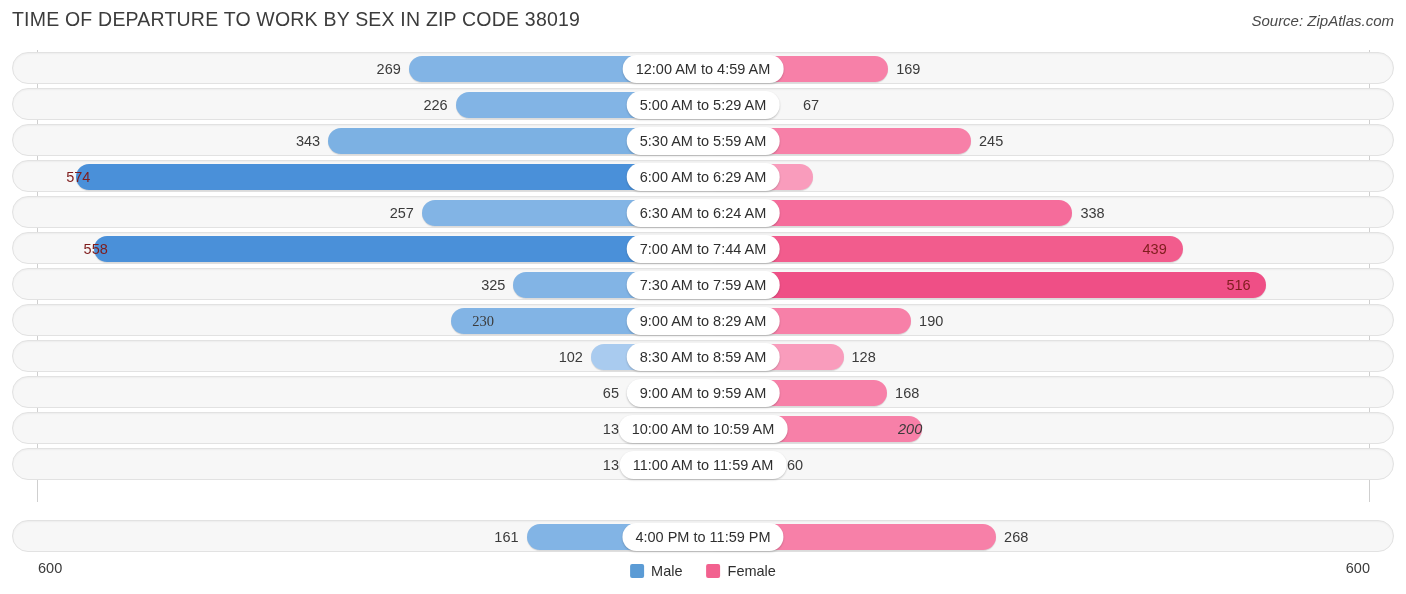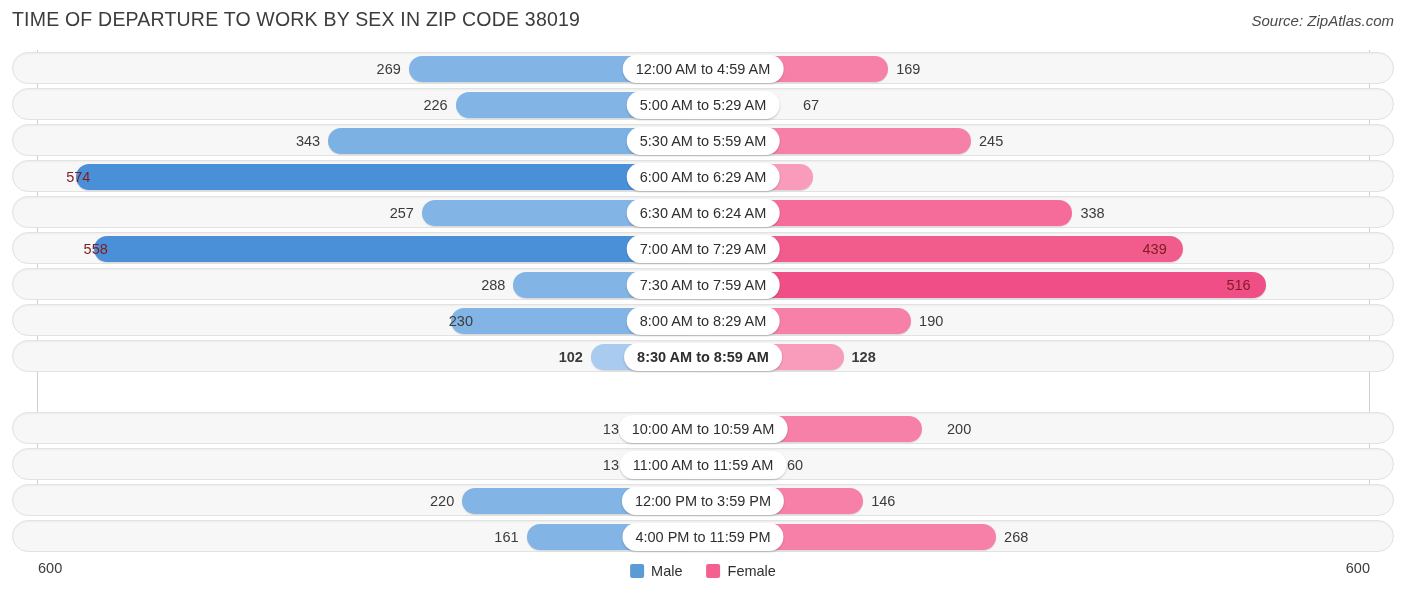--- a/index.html
+++ b/index.html
@@ -201,75 +201,75 @@
           <div class="val" style="left: 1067.42px;">338</div>
           <div class="center-label">6:30 AM to 6:24 AM</div>
         </div>
       </div>
       <div class="row" style="top: 182px; text-decoration: underline;">
         <div class="row-inner">
           <div class="bar bar-male" style="width: 608.22px; background: rgb(74, 144, 217);"></div>
           <div class="val val-in" style="right: 1285.22px; text-align: left;">558</div>
           <div class="bar bar-female" style="width: 478.51px; background: rgb(242, 92, 141);"></div>
           <div class="val val-in" style="left: 1129.51px;">439</div>
-          <div class="center-label">7:00 AM to 7:29 AM</div>
+          <div class="center-label">7:00 AM to 7:44 AM</div>
         </div>
       </div>
       <div class="row" style="top: 218px;">
         <div class="row-inner">
           <div class="bar bar-male" style="width: 188.57px; background: rgb(130, 180, 229);"></div>
-          <div class="val" style="right: 887.57px;">288</div>
+          <div class="val" style="right: 887.57px;">325</div>
           <div class="bar bar-female" style="width: 562.44px; background: rgb(239, 79, 134);"></div>
           <div class="val val-in" style="left: 1213.44px;">516</div>
           <div class="center-label">7:30 AM to 7:59 AM</div>
         </div>
       </div>
       <div class="row" style="top: 254px;">
         <div class="row-inner">
           <div class="bar bar-male" style="width: 250.7px; background: rgb(130, 180, 229);"></div>
-          <div class="val" style="right: 920px;">230</div>
+          <div class="val" style="right: 899px; font-family: Liberation Serif, serif;">230</div>
           <div class="bar bar-female" style="width: 207.1px; background: rgb(247, 128, 168);"></div>
           <div class="val" style="left: 906.1px;">190</div>
-          <div class="center-label">8:00 AM to 8:29 AM</div>
-        </div>
-      </div>
-      <div class="row" style="top: 290px; font-weight: bold;">
+          <div class="center-label">9:00 AM to 8:29 AM</div>
+        </div>
+      </div>
+      <div class="row" style="top: 290px;">
         <div class="row-inner">
           <div class="bar bar-male" style="width: 111.18px; background: rgb(169, 203, 239);"></div>
           <div class="val" style="right: 810.18px;">102</div>
           <div class="bar bar-female" style="width: 139.52px; background: rgb(249, 156, 188);"></div>
           <div class="val" style="left: 838.52px;">128</div>
           <div class="center-label">8:30 AM to 8:59 AM</div>
         </div>
       </div>
+      <div class="row" style="top: 326px;">
+        <div class="row-inner">
+          <div class="bar bar-male" style="width: 75px; background: rgb(169, 203, 239);"></div>
+          <div class="val" style="right: 774px;">65</div>
+          <div class="bar bar-female" style="width: 183.12px; background: rgb(247, 128, 168);"></div>
+          <div class="val" style="left: 882.12px;">168</div>
+          <div class="center-label">9:00 AM to 9:59 AM</div>
+        </div>
+      </div>
       <div class="row" style="top: 362px;">
         <div class="row-inner">
           <div class="bar bar-male" style="width: 75px; background: rgb(169, 203, 239);"></div>
           <div class="val" style="right: 774px;">13</div>
           <div class="bar bar-female" style="width: 218px; background: rgb(247, 128, 168);"></div>
-          <div class="val" style="left: 934px;">200</div>
+          <div class="val" style="left: 885px; font-style: italic;">200</div>
           <div class="center-label">10:00 AM to 10:59 AM</div>
         </div>
       </div>
       <div class="row" style="top: 398px;">
         <div class="row-inner">
           <div class="bar bar-male" style="width: 75px; background: rgb(169, 203, 239);"></div>
           <div class="val" style="right: 774px;">13</div>
           <div class="bar bar-female" style="width: 75px; background: rgb(249, 156, 188);"></div>
           <div class="val" style="left: 774px;">60</div>
           <div class="center-label">11:00 AM to 11:59 AM</div>
-        </div>
-      </div>
-      <div class="row" style="top: 434px;">
-        <div class="row-inner">
-          <div class="bar bar-male" style="width: 239.8px; background: rgb(130, 180, 229);"></div>
-          <div class="val" style="right: 938.8px;">220</div>
-          <div class="bar bar-female" style="width: 159.14px; background: rgb(247, 128, 168);"></div>
-          <div class="val" style="left: 858.14px;">146</div>
-          <div class="center-label">12:00 PM to 3:59 PM</div>
         </div>
       </div>
       <div class="row" style="top: 470px;">
         <div class="row-inner">
           <div class="bar bar-male" style="width: 175.49px; background: rgb(130, 180, 229);"></div>
           <div class="val" style="right: 874.49px;">161</div>
           <div class="bar bar-female" style="width: 292.12px; background: rgb(247, 128, 168);"></div>
           <div class="val" style="left: 991.12px;">268</div>
           <div class="center-label">4:00 PM to 11:59 PM</div>
         </div>

